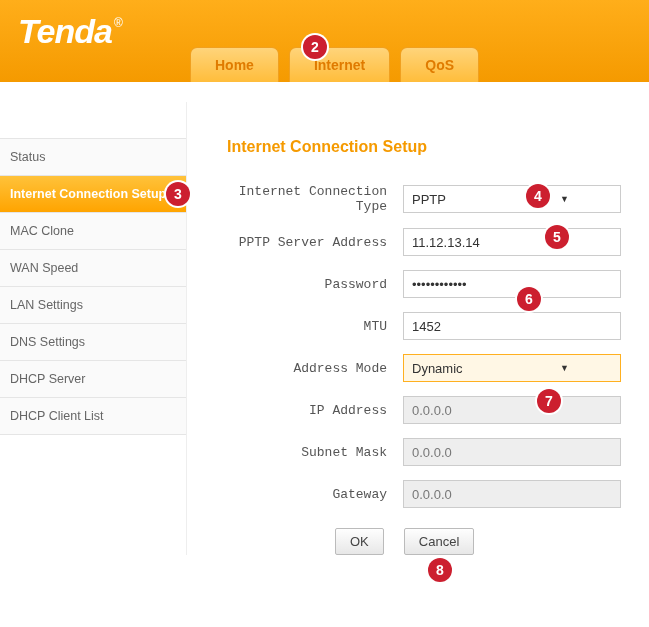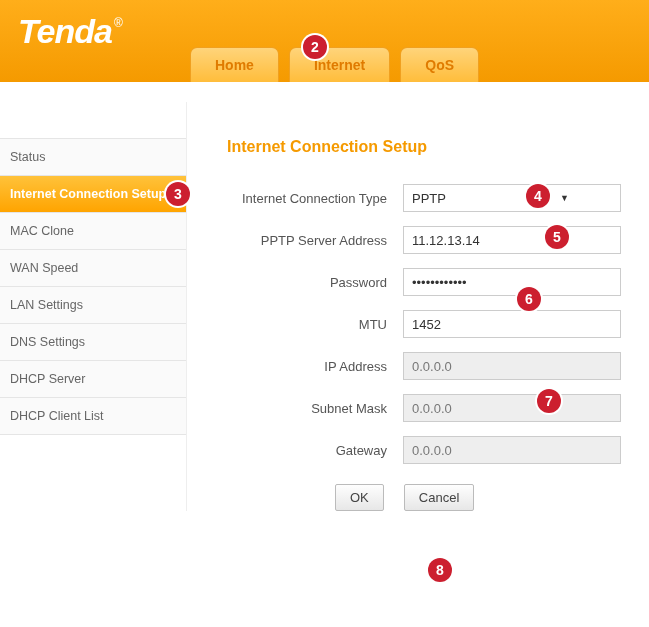--- a/index.html
+++ b/index.html
@@ -65,20 +65,21 @@
     color: #f59a00; font-weight: bold; font-size: 16px;
     margin-bottom: 28px;
   }
 
   .form-row {
     display: flex; align-items: center; margin-bottom: 14px;
   }
   .form-label {
     width: 176px; text-align: right; padding-right: 16px; color: #555;
     font-size: 13px;
+    font-family: Liberation Mono, monospace;
   }
   .form-control {
     width: 218px; height: 28px;
     border: 1px solid #ccc; padding: 0 8px;
     font-size: 13px; color: #333; background: #fff;
   }
   .form-control.readonly { background: #eee; color: #777; }
   select.form-control { appearance: none; -webkit-appearance: none; background: #fff; }
   .select-wrap { position: relative; width: 174px; }
   .select-wrap::after {
@@ -151,20 +152,28 @@
     <div class="form-row">
       <div class="form-label">Password</div>
       <input class="form-control" value="••••••••••••" style="">
     </div>
 
     <div class="form-row">
       <div class="form-label">MTU</div>
       <input class="form-control" value="1452" style="">
     </div>
 
+    <div class="form-row">
+      <div class="form-label">Address Mode</div>
+      <div class="select-wrap hl">
+        <select class="form-control">
+          <option>Dynamic</option>
+        </select>
+      </div>
+    </div>
 
     <div class="form-row">
       <div class="form-label">IP Address</div>
       <input class="form-control readonly" readonly="" value="0.0.0.0" style="">
     </div>
 
     <div class="form-row">
       <div class="form-label">Subnet Mask</div>
       <input class="form-control readonly" readonly="" value="0.0.0.0" style="">
     </div>

